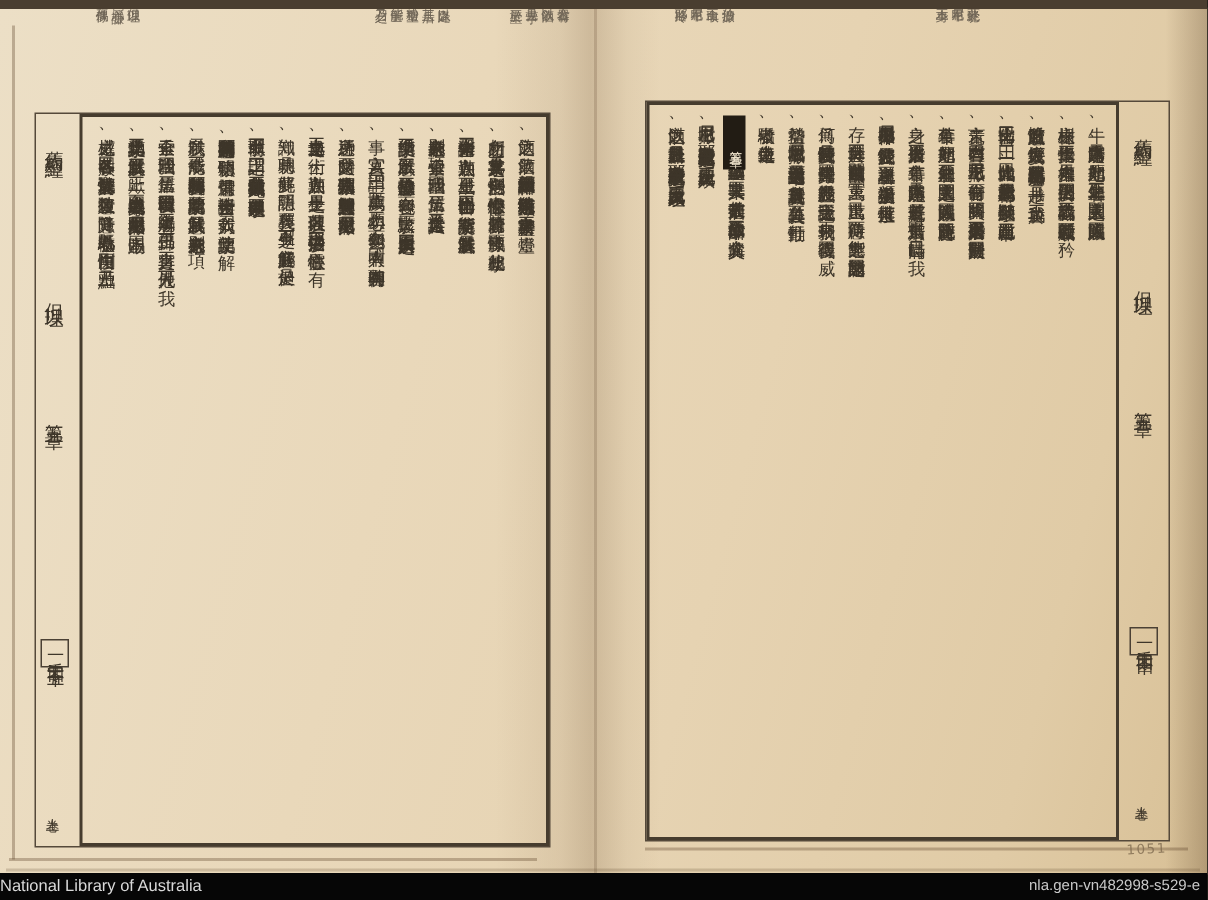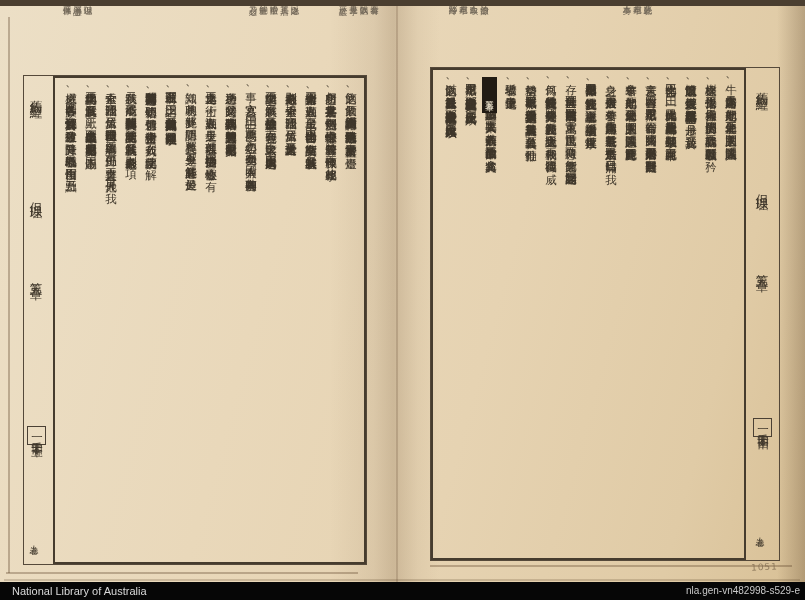--- a/index.html
+++ b/index.html
@@ -56,21 +56,21 @@
           color:#ece1ca;writing-mode:vertical-rl;text-orientation:upright;font-size:8.5px;
           line-height:15px;letter-spacing:1px;text-align:center;}
 
   
   .pencil{position:absolute;left:751px;top:557px;color:rgba(128,108,80,.8);font-size:9px;
           font-family:"DejaVu Sans",sans-serif;transform:rotate(-3deg);letter-spacing:1px;}
 
   
   .nla-bar{position:absolute;left:0;bottom:0;width:805px;height:18px;background:#060606;
            color:#d9d9d9;font-family:"Liberation Sans",sans-serif;font-size:11px;}
-  .nla-left{position:absolute;left:12px;top:3px;}
+  .nla-left{position:absolute;left:0;top:3px;}
   .nla-right{position:absolute;right:5px;top:3px;font-size:10px;color:#c9c9c9;}
 </style>
 </head>
 <body>
 
 <div class="scan">
   <div class="paper">
     <div class="crease"></div>
     <div class="edge e1"></div>
     <div class="edge e2"></div>

